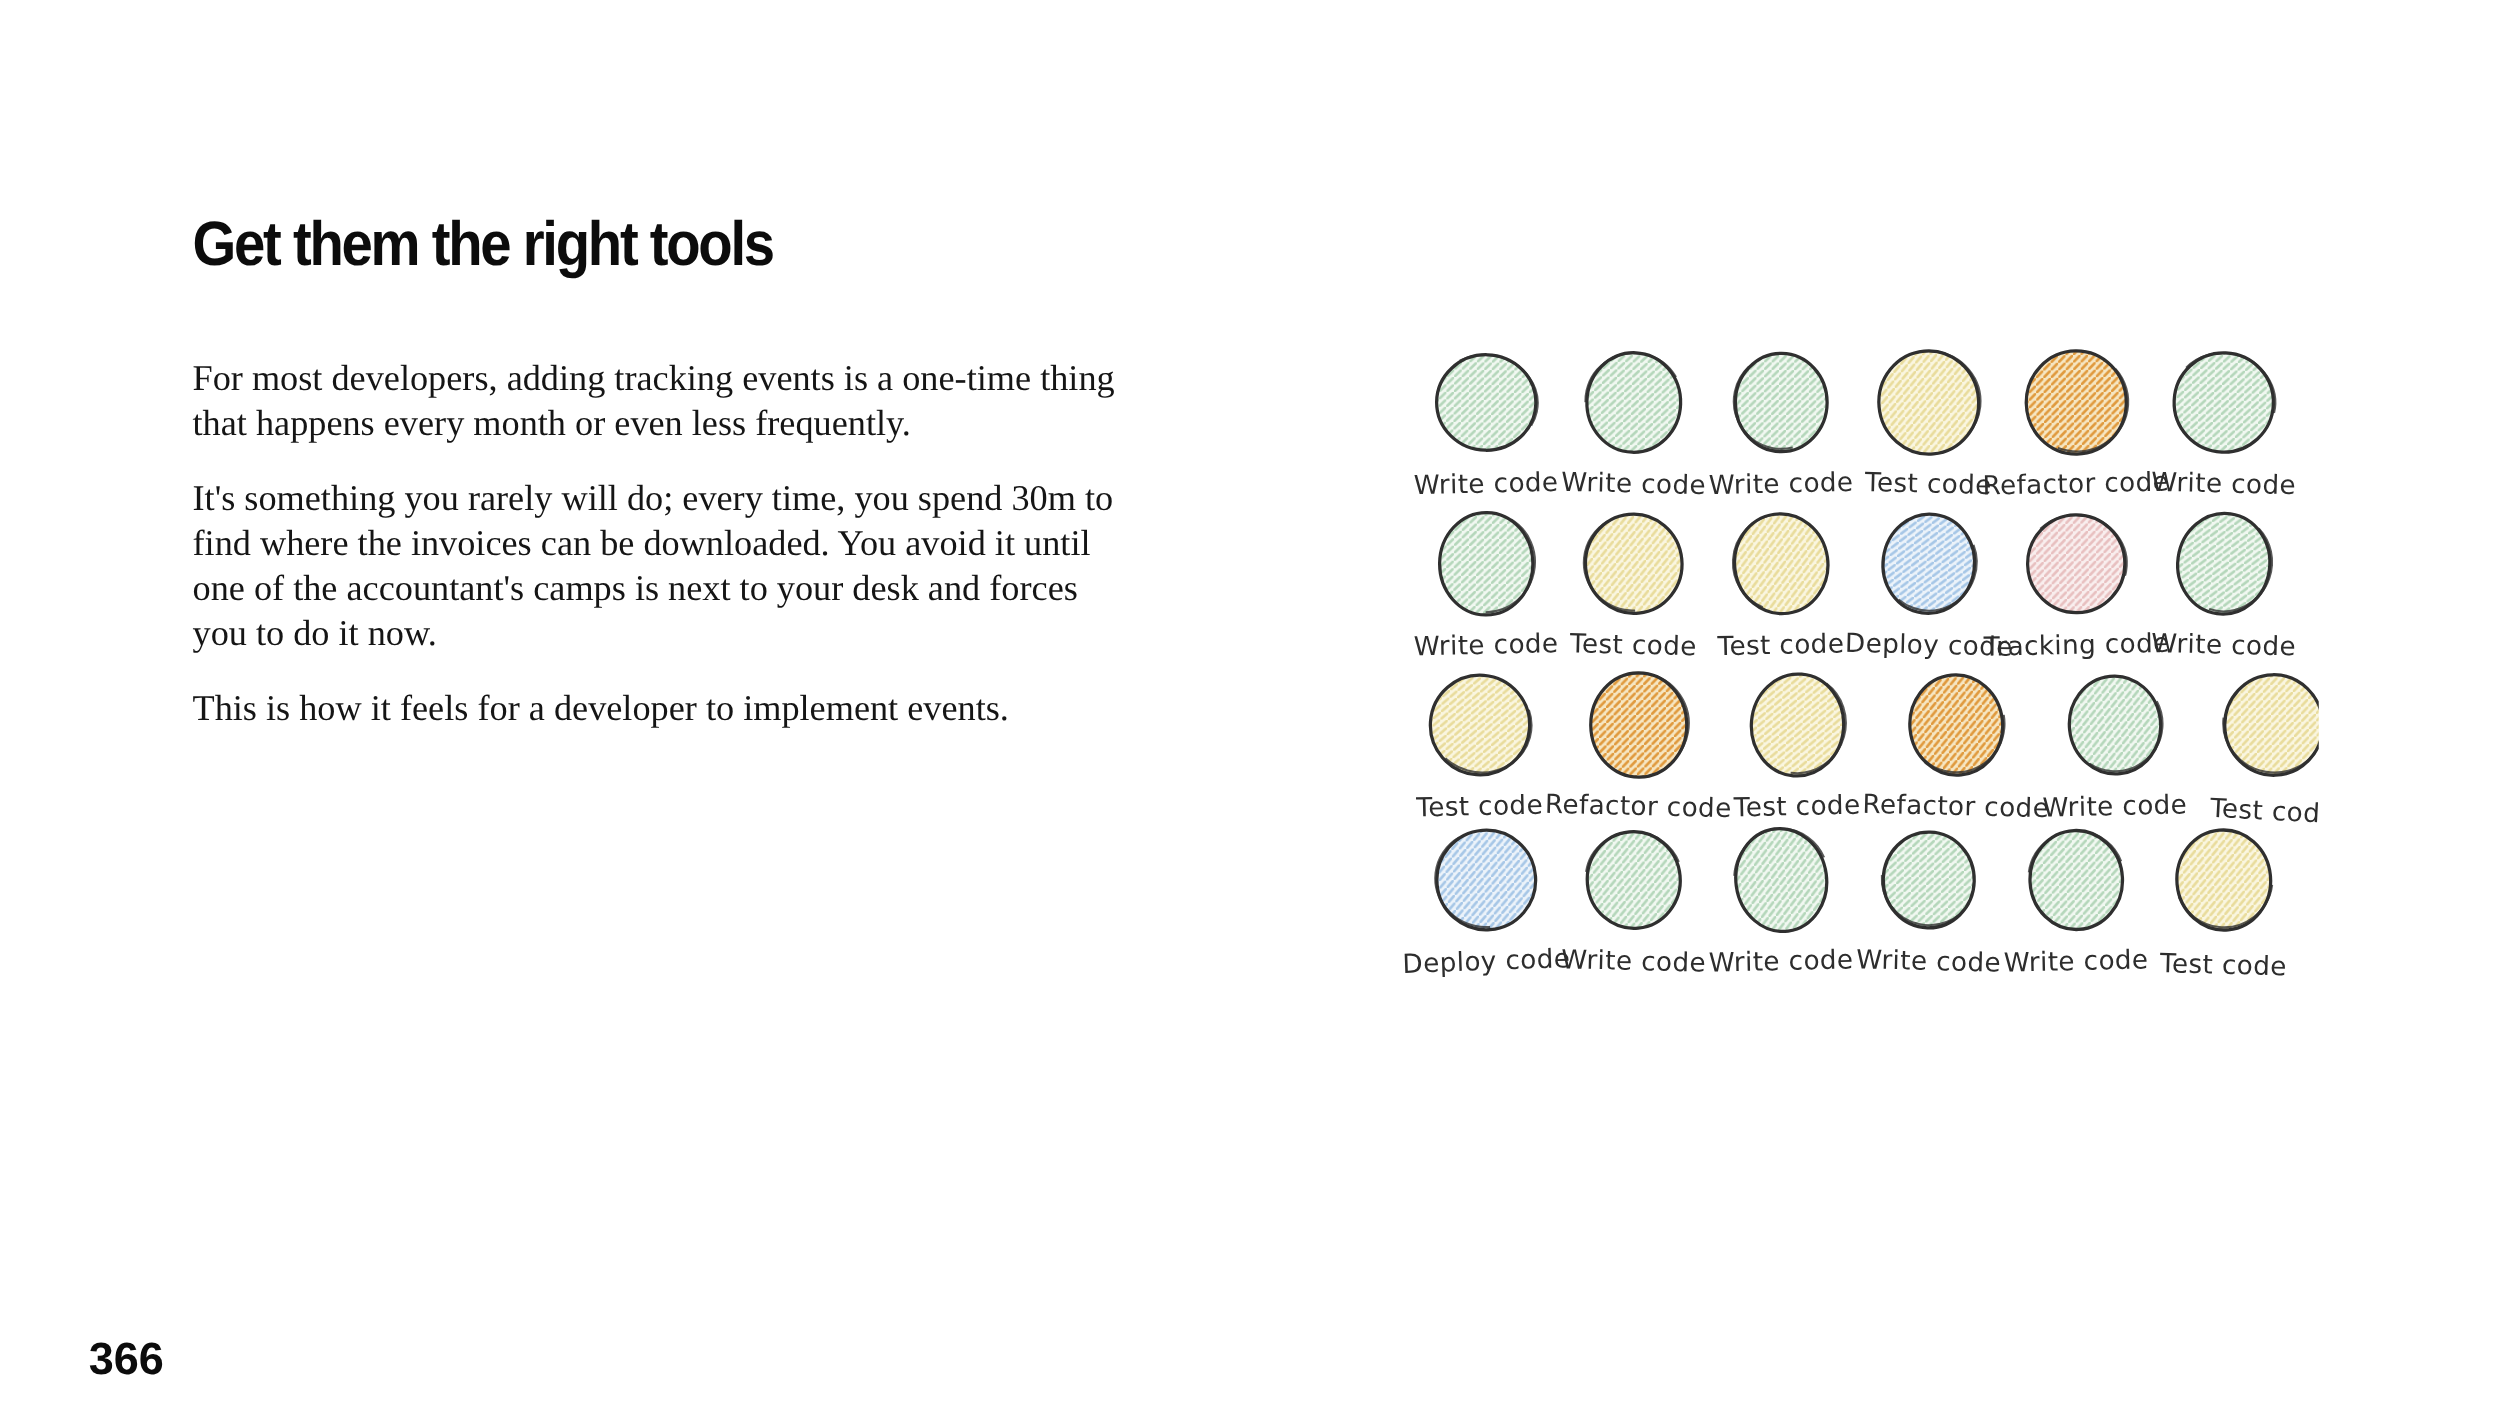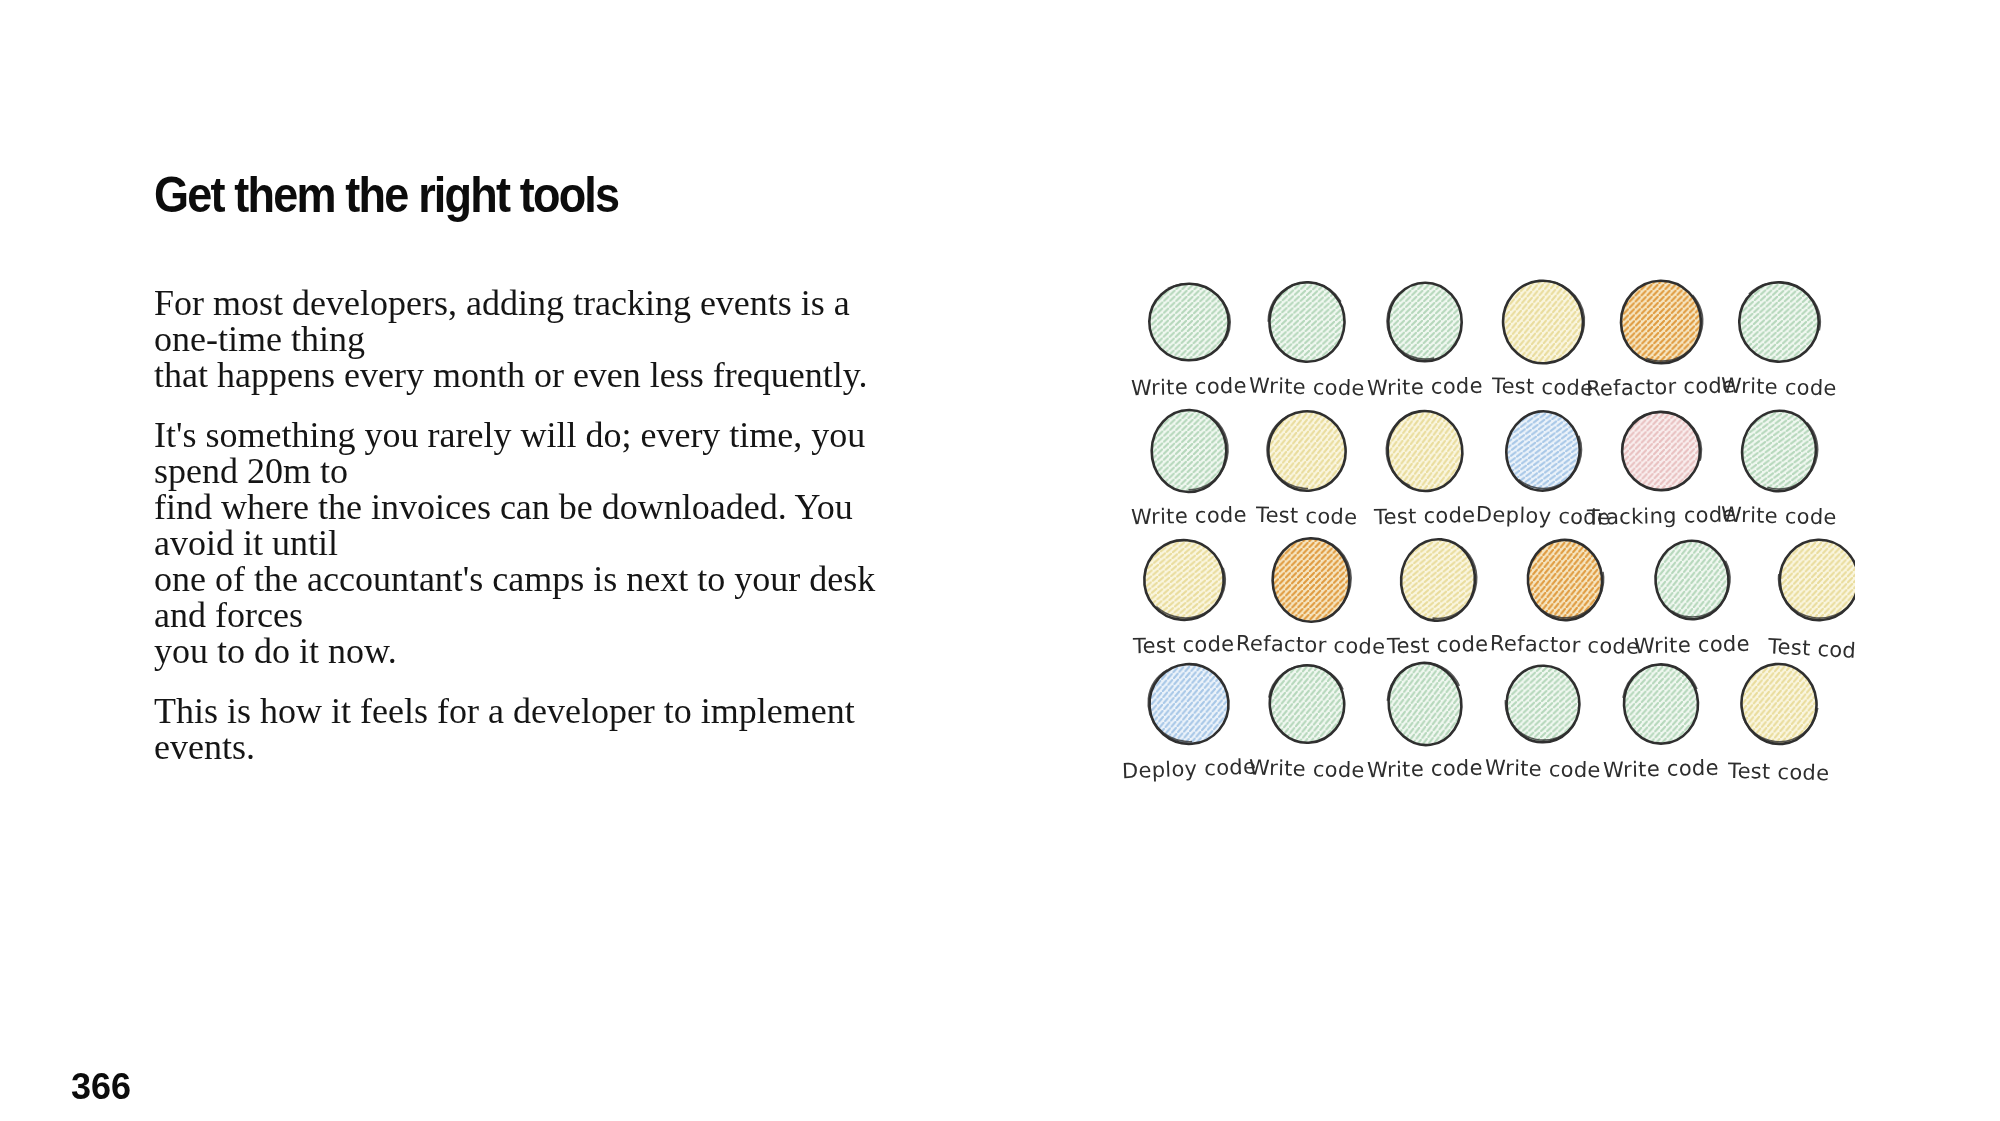--- a/index.html
+++ b/index.html
@@ -13,21 +13,21 @@
   .title{
     position:absolute;left:154px;top:132px;
     font-size:50px;font-weight:bold;letter-spacing:-2px;
     transform:scaleX(.9);transform-origin:left top;
     color:#0c0c0c;white-space:nowrap;
     font-family:"Liberation Sans",sans-serif;
   }
   .body-text{
     position:absolute;left:154px;top:285px;width:740px;
     font-family:"Liberation Serif",serif;
-    font-size:36px;line-height:36px;color:#151515;
+    font-size:29px;line-height:36px;color:#151515;
   }
   .body-text p{margin:0 0 24px 0;white-space:pre-line;}
   .page-number{
     position:absolute;left:71px;top:1066px;
     font-size:36px;font-weight:bold;color:#0c0c0c;
   }
   .illo{position:absolute;left:1130px;top:272px;}
   .illo-row{display:flex;margin-bottom:2px;}
   .illo-row.r2{margin-left:-10px;}
   .illo-row.r3{margin-top:-9px;}
@@ -73,21 +73,21 @@
     </defs>
   </svg>
 
 <div class="page">
 
   <h1 class="title">Get them the right tools</h1>
 
   <div class="body-text">
     <p>For most developers, adding tracking events is a one-time thing
 that happens every month or even less frequently.</p>
-    <p>It's something you rarely will do; every time, you spend 20m to
+    <p>It's something you rarely will do; every time, you spend 30m to
 find where the invoices can be downloaded. You avoid it until
 one of the accountant's camps is next to your desk and forces
 you to do it now.</p>
     <p>This is how it feels for a developer to implement events.</p>
   </div>
 
   <div class="illo">
       <div class="illo-row r0">
         <div class="illo-cell">
           <svg width="100" height="100" viewBox="0 0 100 100">

